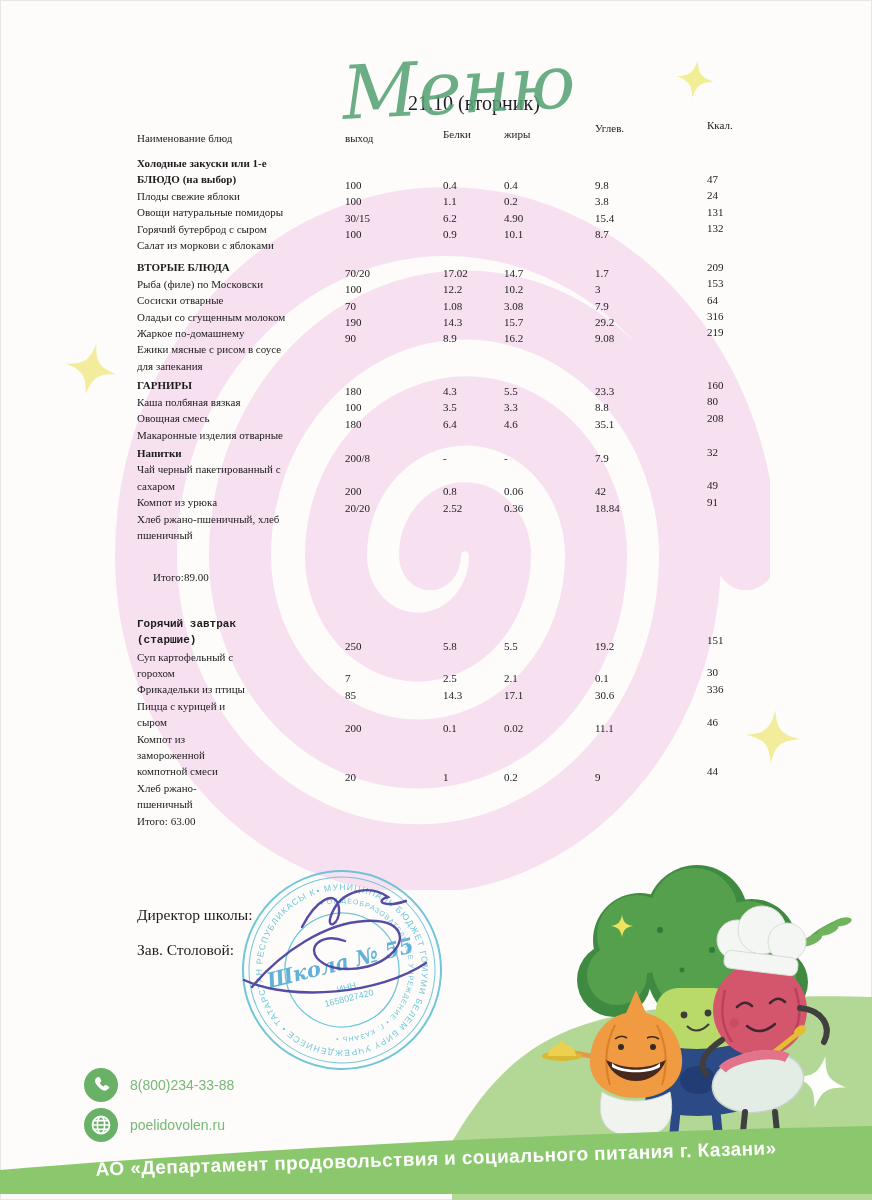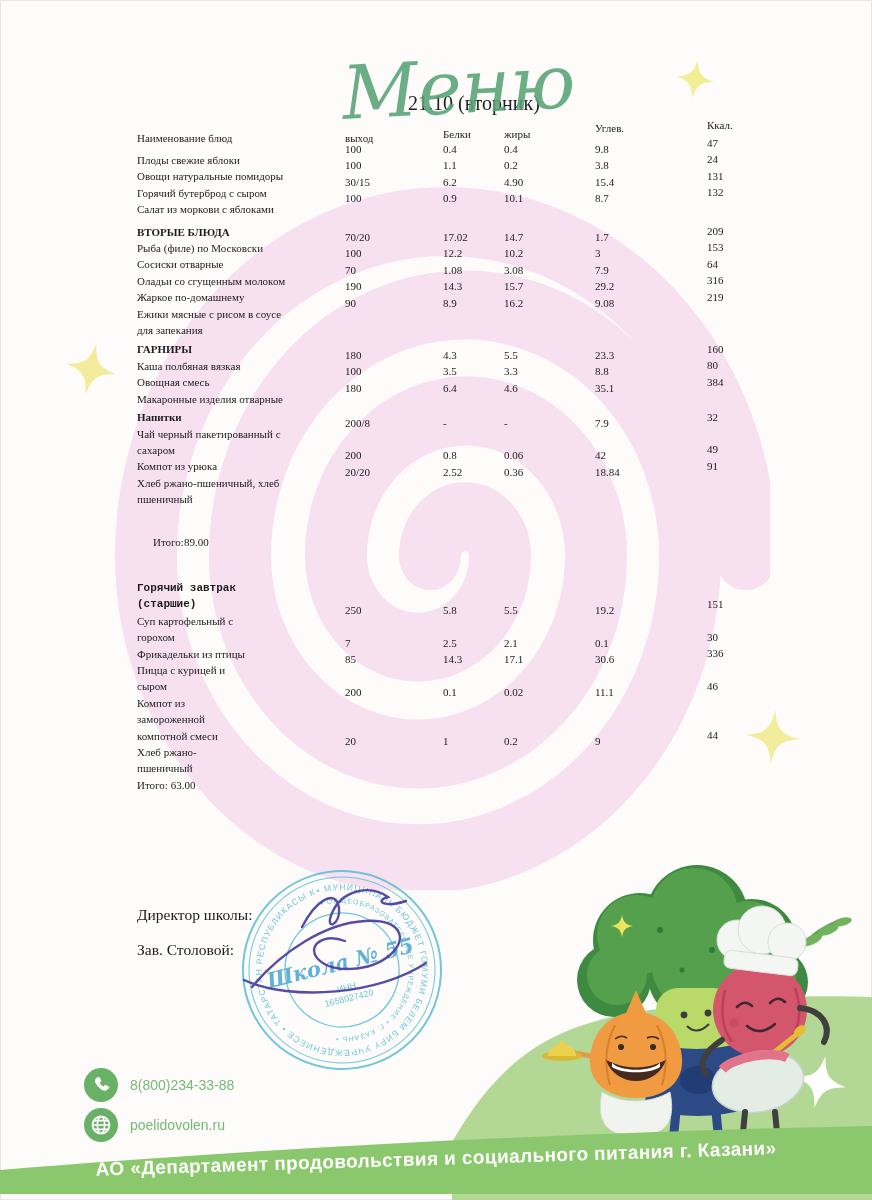--- a/index.html
+++ b/index.html
@@ -74,20 +74,22 @@
   <div class="menu-table">
     <div class="hrow">
       <div class="hc name">Наименование блюд</div>
       <div class="hc out">выход</div>
       <div class="hc protein">Белки</div>
       <div class="hc fat">жиры</div>
       <div class="hc carbs">Углев.</div>
       <div class="hc kcal">Ккал.</div>
     </div>
     <div>
+        <div class="shead s0">Холодные закуски или 1-е
+БЛЮДО  (на выбор)</div>
         <div class="trow">
           <div class="c name">Плоды свежие  яблоки</div>
           <div class="c out">100</div>
           <div class="c protein">0.4</div>
           <div class="c fat">0.4</div>
           <div class="c carbs">9.8</div>
           <div class="c kcal">47</div>
         </div>
         <div class="trow">
           <div class="c name">Овощи натуральные помидоры</div>
@@ -171,21 +173,21 @@
           <div class="c fat">3.3</div>
           <div class="c carbs">8.8</div>
           <div class="c kcal">80</div>
         </div>
         <div class="trow">
           <div class="c name">Макаронные изделия отварные</div>
           <div class="c out">180</div>
           <div class="c protein">6.4</div>
           <div class="c fat">4.6</div>
           <div class="c carbs">35.1</div>
-          <div class="c kcal">384</div>
+          <div class="c kcal">208</div>
         </div>
         <div class="shead s3">Напитки</div>
         <div class="trow">
           <div class="c name">Чай черный пакетированный с
 сахаром</div>
           <div class="c out">200/8</div>
           <div class="c protein">-</div>
           <div class="c fat">-</div>
           <div class="c carbs">7.9</div>
           <div class="c kcal">32</div>

